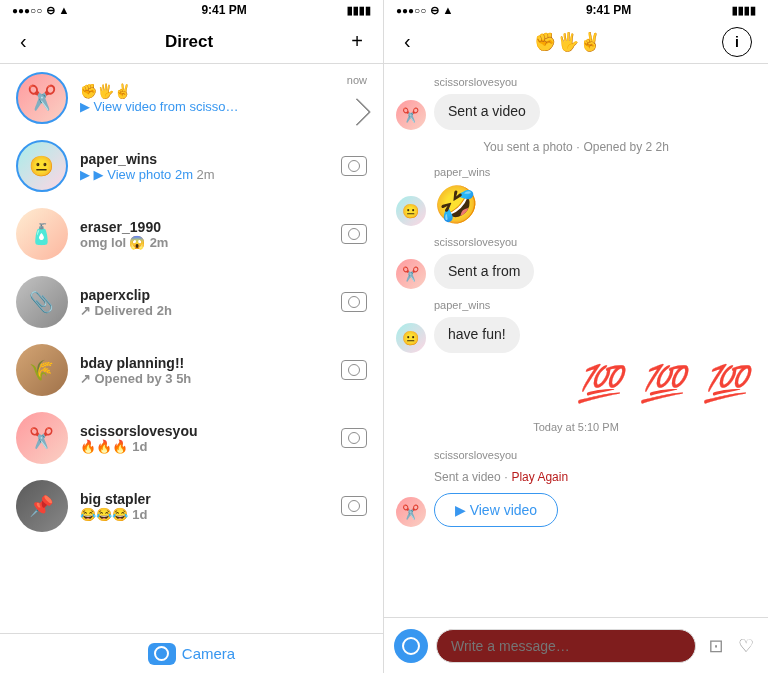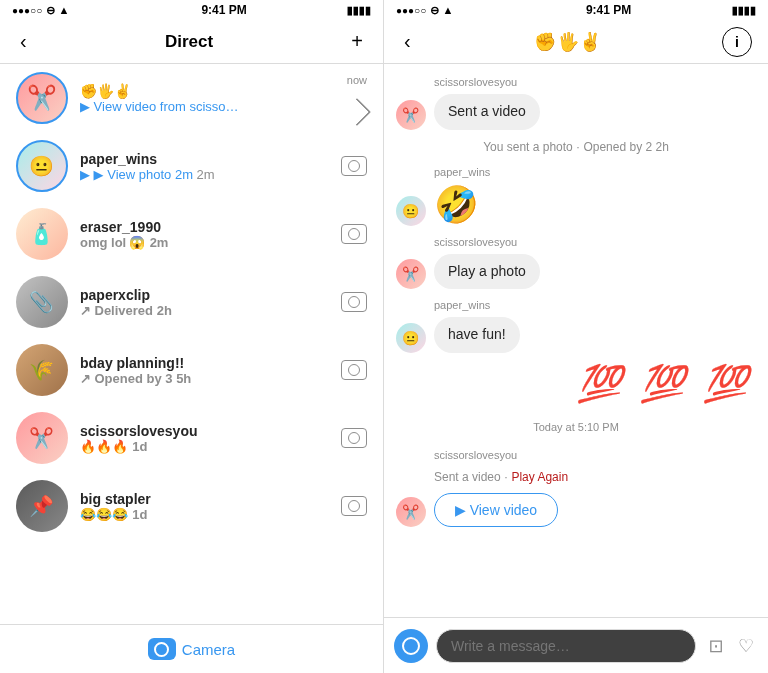--- a/index.html
+++ b/index.html
@@ -125,21 +125,21 @@
     .chevron-right {
       width: 20px;
       height: 20px;
       border-right: 2px solid #8e8e8e;
       border-top: 2px solid #8e8e8e;
       transform: rotate(45deg);
       border-radius: 1px;
     }
 
     .bottom-bar {
-      height: 49px;
+      height: 40px;
       border-top: 1px solid #dbdbdb;
       display: flex;
       align-items: center;
       justify-content: center;
       gap: 8px;
     }
     .camera-btn-bottom {
       display: flex;
       align-items: center;
       gap: 6px;
@@ -299,21 +299,21 @@
     }
     .chat-input-field {
       flex: 1;
       height: 34px;
       border: 1px solid #dbdbdb;
       border-radius: 20px;
       padding: 0 14px;
       font-size: 14px;
       color: #8e8e8e;
       outline: none;
-      background: #404040;
+      background: #7f1d1d;
     }
     .chat-input-icons {
       display: flex;
       gap: 6px;
       align-items: center;
     }
     .gallery-icon, .heart-icon {
       width: 24px;
       height: 24px;
       display: flex;
@@ -516,21 +516,21 @@
 
     <div class="chat-row incoming">
       <div class="chat-avatar av-paper" style="background:linear-gradient(135deg,#a8edea,#fed6e3); font-size:14px;">😐</div>
       <span style="font-size:36px;">🤣</span>
     </div>
 
     <div class="sender-label">scissorslovesyou</div>
 
     <div class="chat-row incoming">
       <div class="chat-avatar av-scissors" style="background:linear-gradient(135deg,#ff9a9e,#fad0c4);">✂️</div>
-      <div class="chat-bubble incoming-bubble">Play a photo</div>
+      <div class="chat-bubble incoming-bubble">Sent a from</div>
     </div>
 
     <div class="sender-label">paper_wins</div>
 
     <div class="chat-row incoming">
       <div class="chat-avatar av-paper" style="background:linear-gradient(135deg,#a8edea,#fed6e3); font-size:14px;">😐</div>
       <div class="chat-bubble incoming-bubble">have fun!</div>
     </div>
 
     <div style="display:flex; justify-content:flex-end; padding: 4px 16px;">

